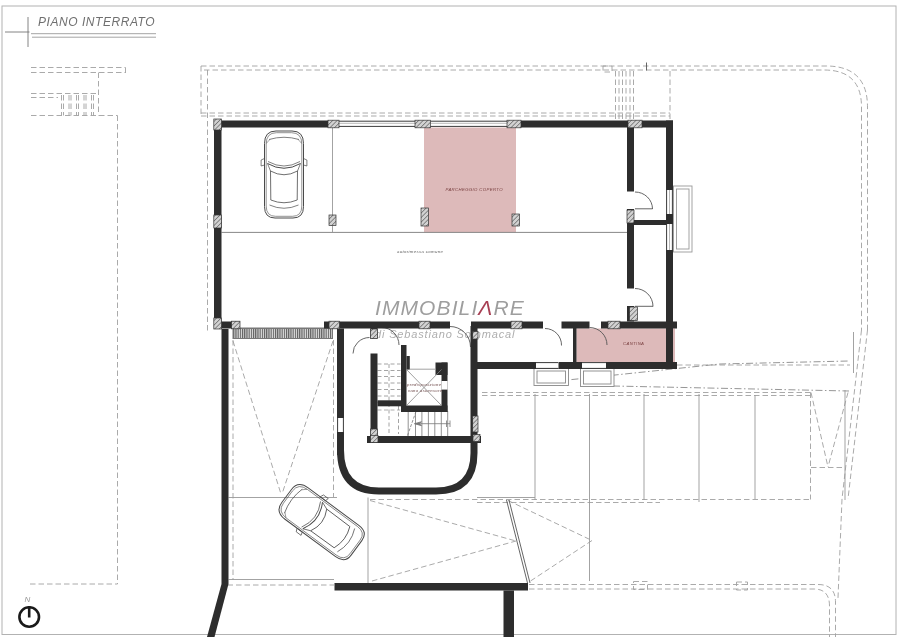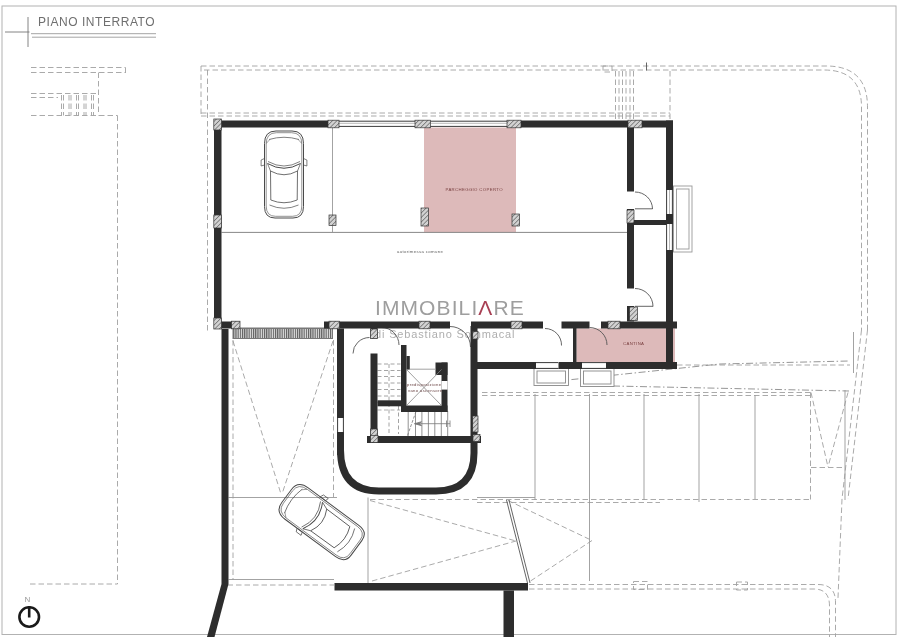--- a/index.html
+++ b/index.html
@@ -1,16 +1,16 @@
 <!DOCTYPE html>
 <html><head>
 <meta charset="utf-8">
 <style>
   html,body{margin:0;padding:0;background:#fff;}
-  #page{width:900px;height:637px;position:relative;font-family:"Liberation Sans",sans-serif;}
+  #page{width:900px;height:637px;position:relative;font-family:"Liberation Sans",sans-serif;font-style:italic;}
   svg{display:block;}
   text{font-family:"Liberation Sans",sans-serif;}
 </style>
 </head>
 <body>
 <div id="page">
 <svg width="900" height="637" viewBox="0 0 900 637">
 <defs>
   <pattern id="hatch" width="3.2" height="3.2" patternUnits="userSpaceOnUse" patternTransform="rotate(45)">
     <rect width="3.2" height="3.2" fill="#d2d2d2"></rect>

